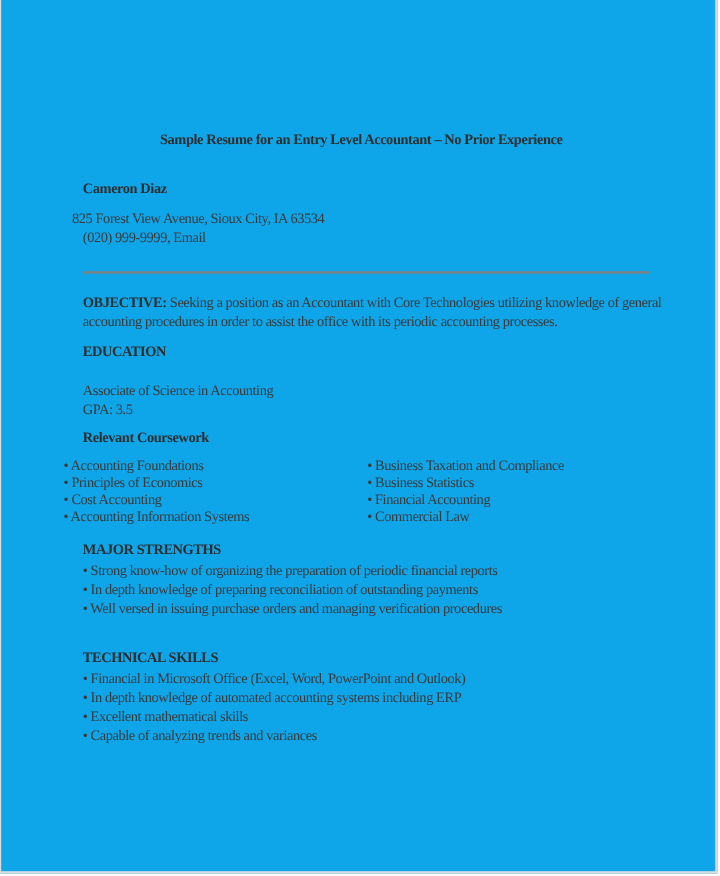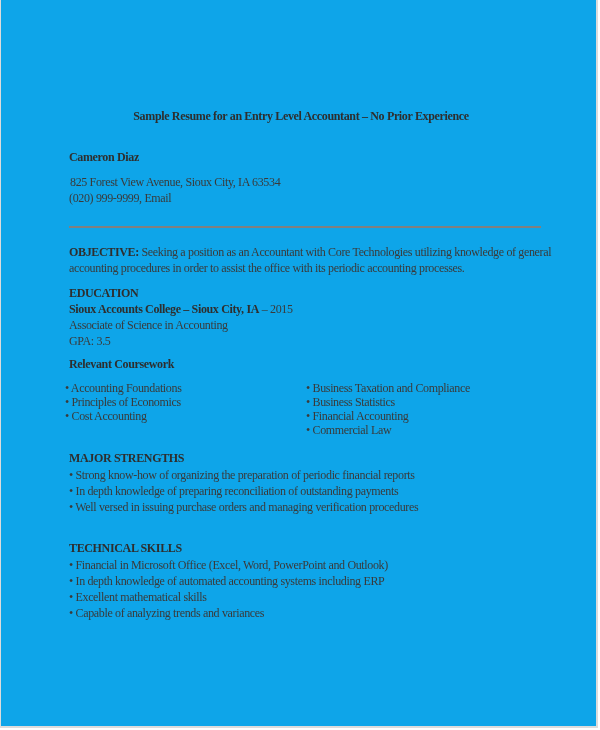--- a/index.html
+++ b/index.html
@@ -21,43 +21,41 @@
   .list div { line-height: 16px; white-space: nowrap; }
 </style>
 </head>
 <body>
 
 <div class="page">
 
   <div class="abs title">Sample Resume for an Entry Level Accountant – No Prior Experience</div>
 
   <div class="abs bold" style="left:68px; top:150px;">Cameron Diaz</div>
-  <div class="abs line" style="left:69px; top:174px;">825 Forest View Avenue, Sioux City, IA 63534</div>
+  <div class="abs line" style="left:59px; top:174px;">825 Forest View Avenue, Sioux City, IA 63534</div>
   <div class="abs line" style="left:68px; top:190px;">(020) 999-9999, Email</div>
 
   <div class="divider"></div>
 
   <div class="abs line" style="left:68px; top:244px;">
     <span class="bold">OBJECTIVE:</span><span> Seeking a position as an Accountant with Core Technologies utilizing knowledge of general</span>
   </div>
   <div class="abs line" style="left:68px; top:260px;">accounting procedures in order to assist the office with its periodic accounting processes.</div>
 
   <div class="abs bold" style="left:68px; top:286px;">EDUCATION</div>
-  <div class="abs line" style="left:68px; top:301px;">
-    <span class="bold">Sioux Accounts College – Sioux City, IA</span><span> – 2015</span>
-  </div>
   <div class="abs line" style="left:68px; top:317px;">Associate of Science in Accounting</div>
   <div class="abs line" style="left:68px; top:333px;text-align:center;">GPA: 3.5</div>
 
   <div class="abs bold" style="left:68px; top:357px;">Relevant Coursework</div>
 
-  <div class="col" style="left:64px; top:381px;">
+  <div class="col" style="left:52px; top:381px;">
     <div>• Accounting Foundations</div>
     <div>• Principles of Economics</div>
     <div>• Cost Accounting</div>
+    <div>• Accounting Information Systems</div>
   </div>
   <div class="col" style="left:305px; top:381px;">
     <div>• Business Taxation and Compliance</div>
     <div>• Business Statistics</div>
     <div>• Financial Accounting</div>
     <div>• Commercial Law</div>
   </div>
 
   <div class="abs bold" style="left:68px; top:451px;">MAJOR STRENGTHS</div>
   <div class="col list" style="left:68px; top:467px;">

